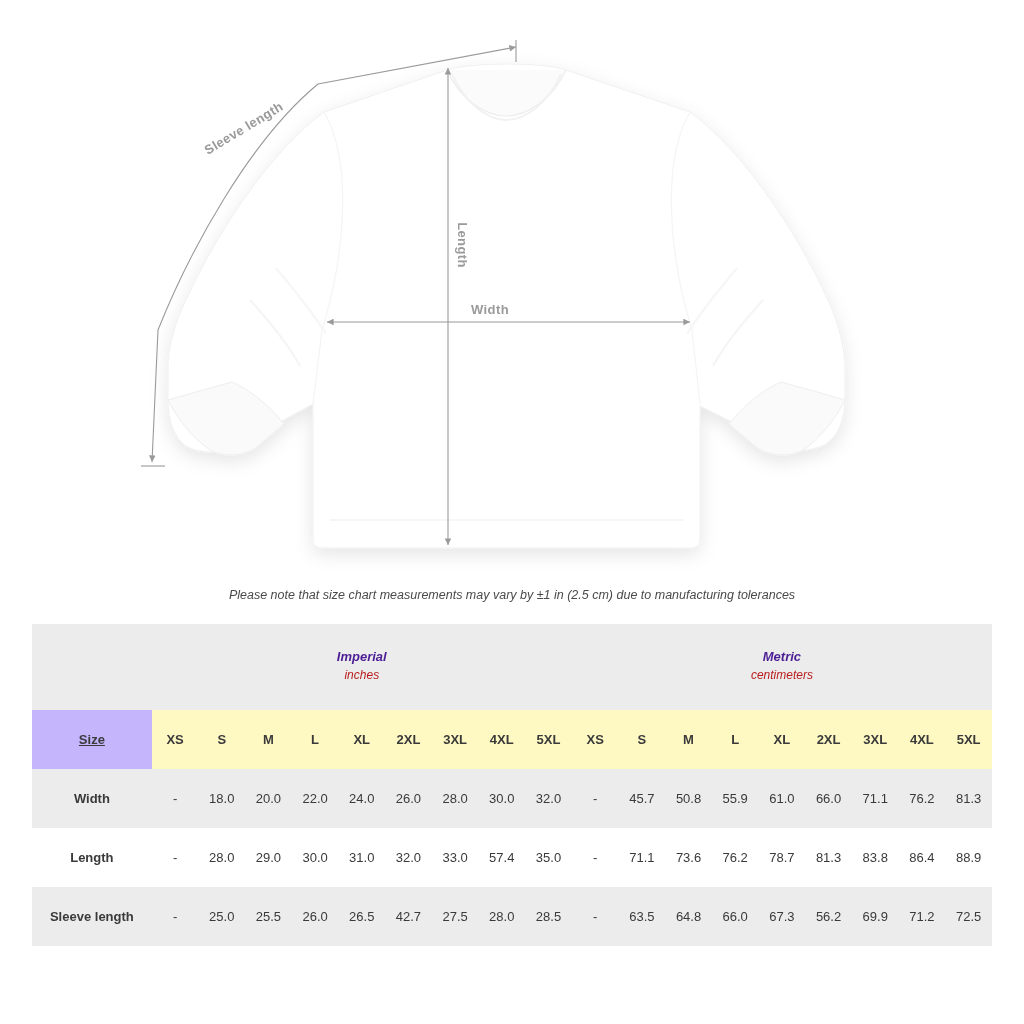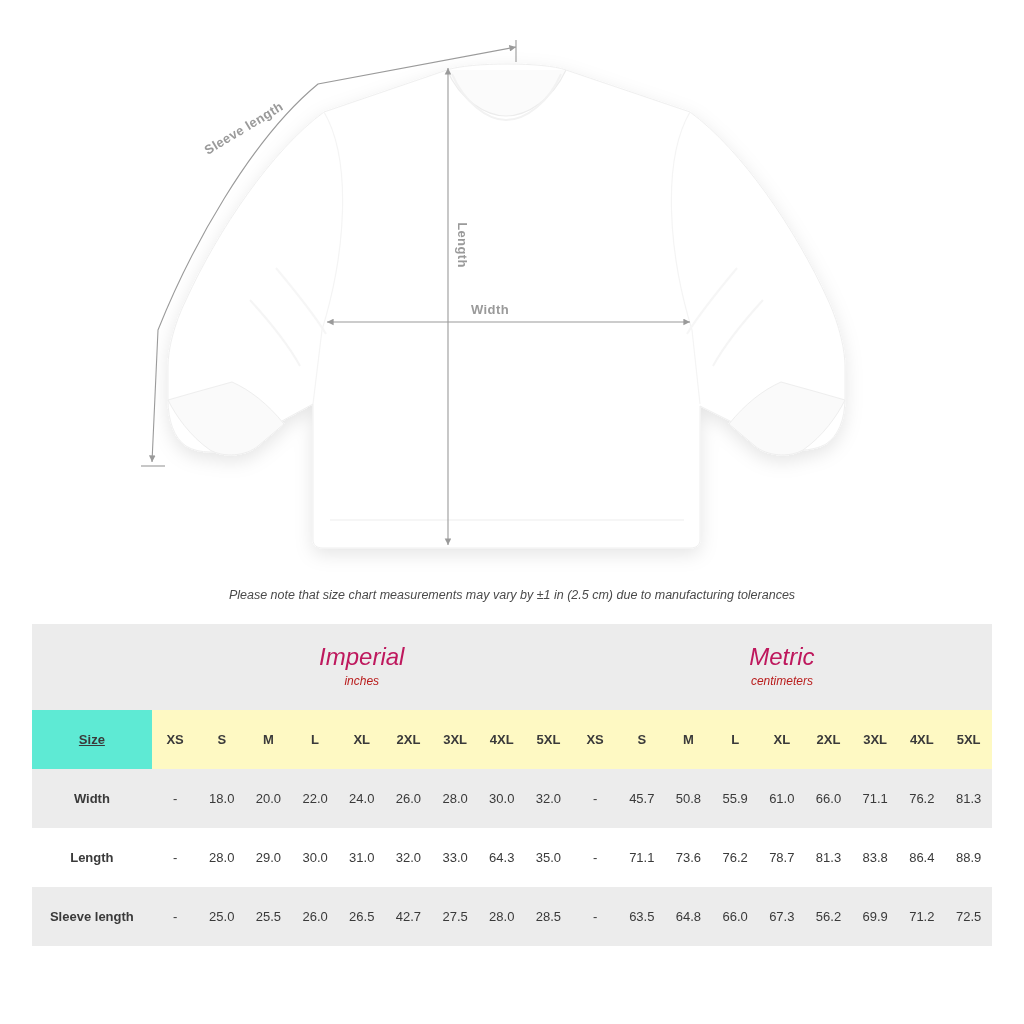--- a/index.html
+++ b/index.html
@@ -66,44 +66,44 @@
     padding: 0;
     height: 59px;
     vertical-align: middle;
   }
   .unit-head {
     background: #ececec;
     height: 86px !important;
     color: #8a8a8a;
   }
   .unit-head .unit-name {
-    font-size: 24px;
-    font-weight: normal;
+    font-size: 13px;
+    font-weight: bold;
     font-style: italic;
-    color: #be185d;
+    color: #4c1d95;
     line-height: 1.25;
   }
   .unit-head .unit-sub {
     font-size: 12px;
     font-style: italic;
     color: #b91c1c;
     line-height: 1.6;
   }
   .corner-cell {
     background: #ececec;
   }
   .hdr-row td {
     background: #fef9c3;
     font-weight: bold;
     font-size: 13.5px;
     color: #2f2f2f;
     height: 57px;
   }
   .hdr-row td.rowlabel-head {
-    background: #5eead4;
+    background: #c4b5fd;
     text-decoration: underline;
   }
   .data-row.shaded td {
     background: #ececec;
   }
   .data-row td {
     background: #ffffff;
   }
   .rowlabel {
     font-weight: bold;
@@ -287,21 +287,21 @@
           </tr>
           <tr class="data-row">
             <td class="rowlabel">Length</td>
             <td>-</td>
             <td>28.0</td>
             <td>29.0</td>
             <td>30.0</td>
             <td>31.0</td>
             <td>32.0</td>
             <td>33.0</td>
-            <td>64.3</td>
+            <td>57.4</td>
             <td>35.0</td>
             <td>-</td>
             <td>71.1</td>
             <td>73.6</td>
             <td>76.2</td>
             <td>78.7</td>
             <td>81.3</td>
             <td>83.8</td>
             <td>86.4</td>
             <td>88.9</td>

